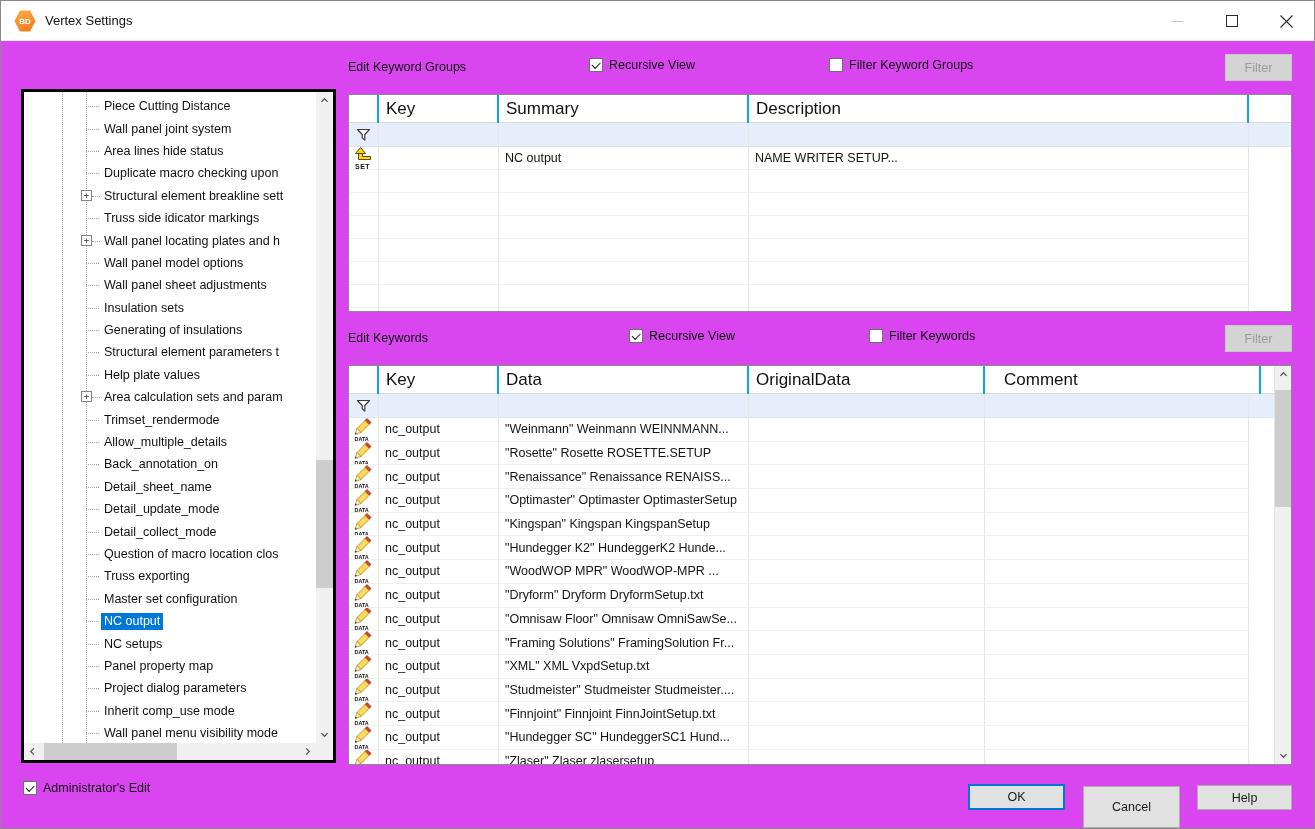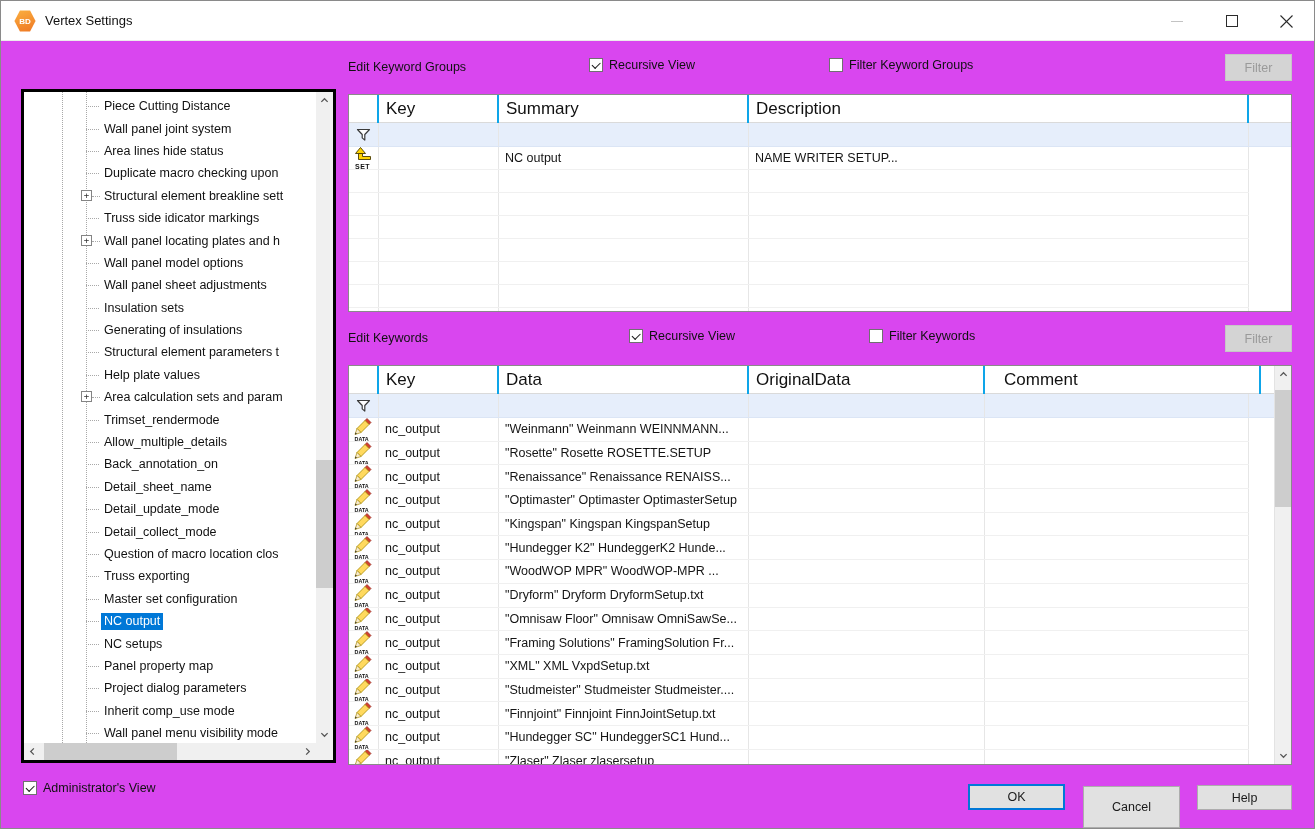--- a/index.html
+++ b/index.html
@@ -610,19 +610,19 @@
       <div class="sarrow bot">
           <svg class="chv r180" width="9" height="9" viewBox="0 0 10 10">
             <polyline points="1.5,6.5 5,3 8.5,6.5" fill="none" stroke="#555" stroke-width="1.4"></polyline>
           </svg>
         </div>
     </div>
   </div>
 
   <div class="cb footer-cb">
     <span class="cbbox checked"></span>
-    <span>Administrator's View</span>
+    <span>Administrator's Edit</span>
   </div>
   <button class="btn ok" style="left:967px;top:783px;width:97px;height:26px;">OK</button>
   <button class="btn" style="left:1082px;top:785px;width:97px;height:42px;">Cancel</button>
   <button class="btn" style="left:1196px;top:784px;width:95px;height:25px;">Help</button>
 
 </div>
 
 </body></html>

